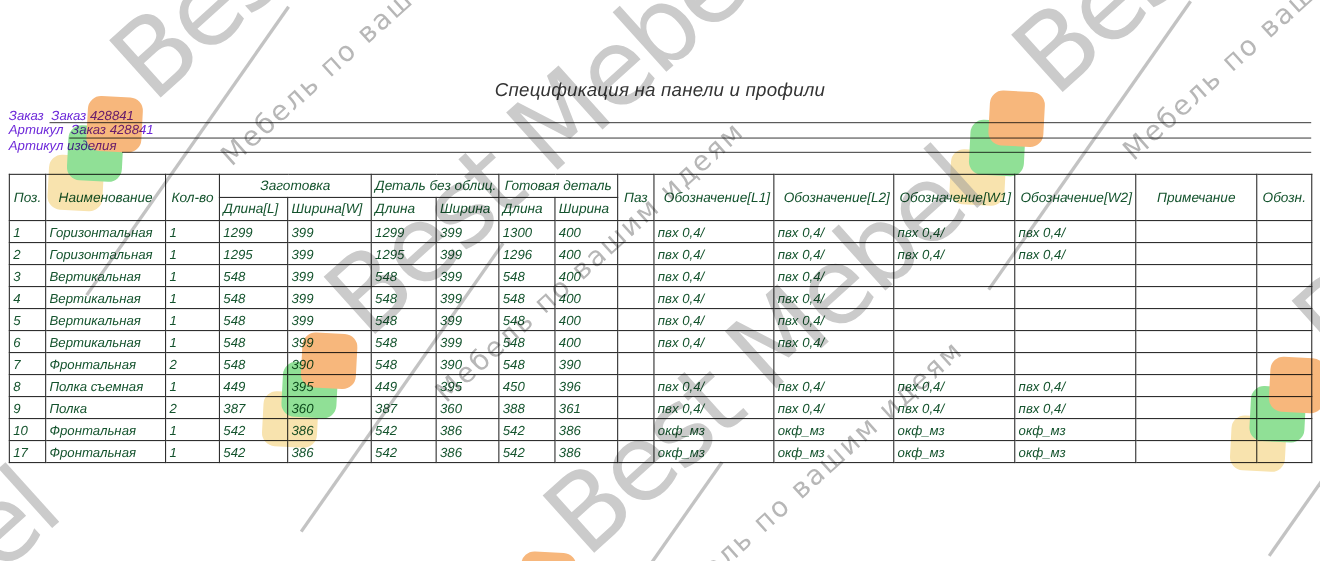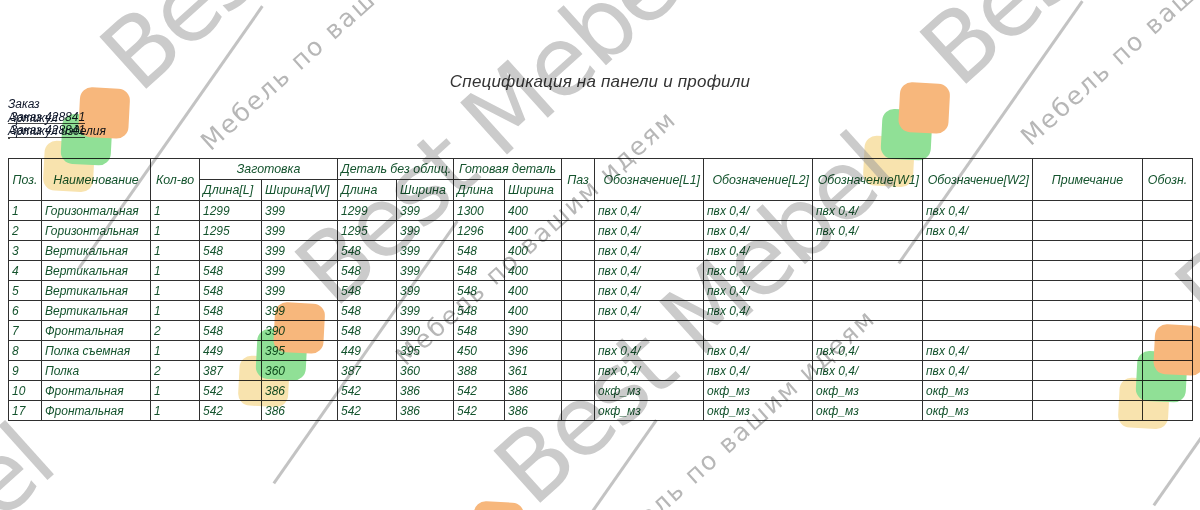--- a/index.html
+++ b/index.html
@@ -9,22 +9,22 @@
   }
   .content{position:absolute;inset:0;z-index:1;padding-left:22px;}
 
   
   .title{
     position:absolute;top:72px;left:0;width:100%;text-align:center;
     font-size:17px;font-style:italic;color:#343434;letter-spacing:.2px;
   }
   .order-lines{position:absolute;left:8px;right:8px;top:98px;}
   .order-line{
-    display:flex;align-items:flex-start;height:13.6px;
-    font-size:12px;font-style:italic;color:#0f172a;line-height:1.05;flex-direction:column;
+    display:flex;align-items:center;height:13.6px;
+    font-size:12px;font-style:italic;color:#6d28d9;line-height:1.05;
   }
   .ol-label{white-space:nowrap;padding-right:5px;}
   .ol-rule{flex:1;border-bottom:1px solid #4a4a4a;display:flex;align-items:flex-end;height:100%;}
   .ol-value{padding-left:2px;white-space:nowrap;}
 
   
   .spec{
     position:absolute;left:8px;top:158px;width:1184px;
     border-collapse:collapse;table-layout:fixed;
     font-style:italic;color:#14532d;

